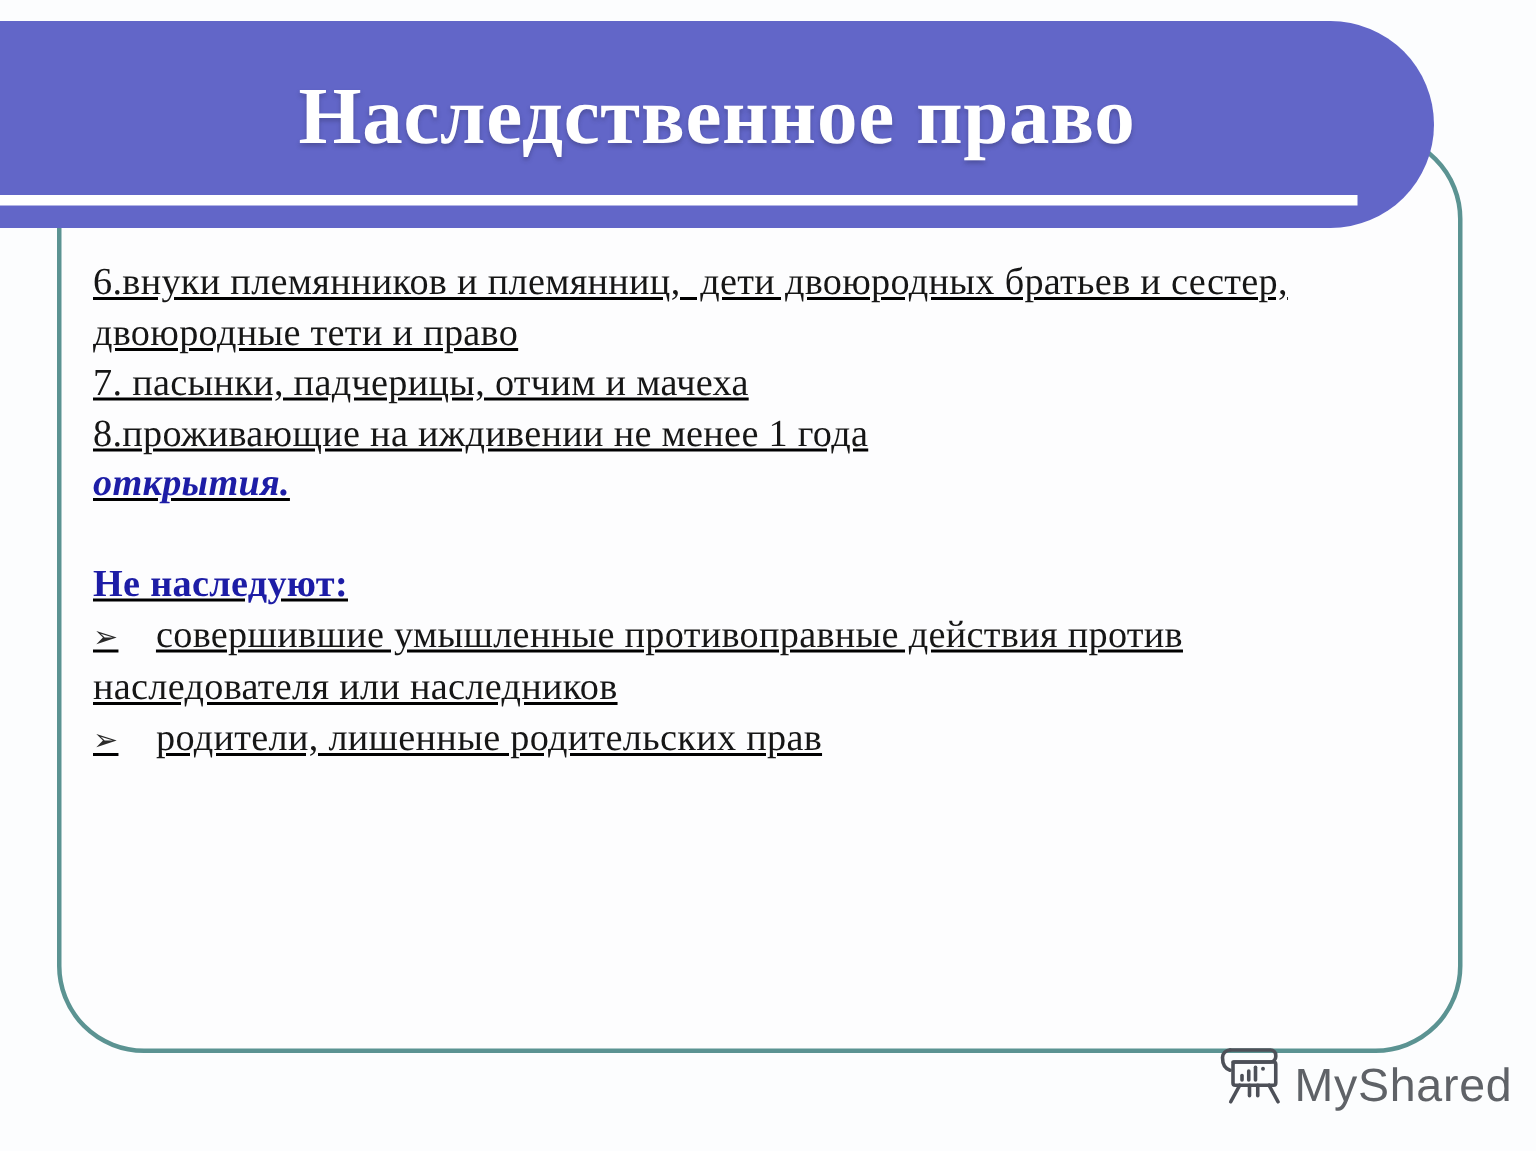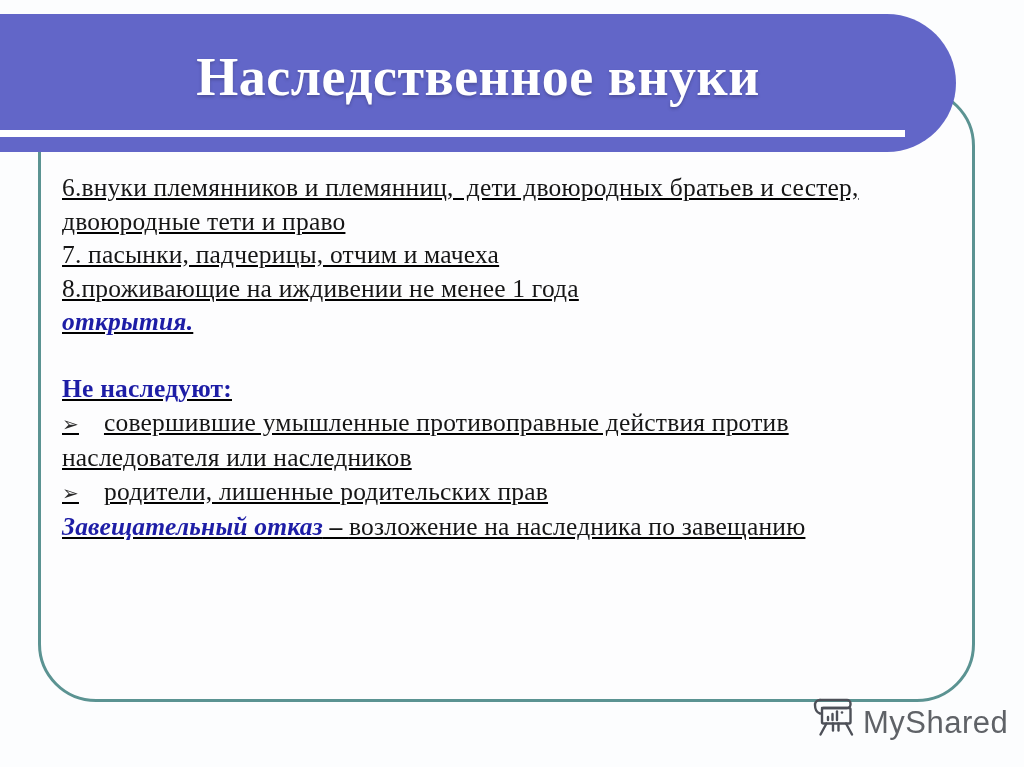--- a/index.html
+++ b/index.html
@@ -98,26 +98,25 @@
       <div class="line"><span class="seg-black">6.внуки племянников и племянниц,  дети двоюродных братьев и сестер,</span></div>
       <div class="line"><span class="seg-black">двоюродные тети и право</span></div>
       <div class="line"><span class="seg-black">7. пасынки, падчерицы, отчим и мачеха</span></div>
       <div class="line"><span class="seg-black">8.проживающие на иждивении не менее 1 года</span></div>
       <div class="line"><span class="seg-blue-bold-italic">открытия.</span></div>
       <div class="line"></div>
       <div class="line"><span class="seg-blue-bold">Не наследуют:</span></div>
       <div class="line"><span class="seg-bullet">➢</span><span class="seg-black">совершившие умышленные противоправные действия против</span></div>
       <div class="line"><span class="seg-black">наследователя или наследников</span></div>
       <div class="line"><span class="seg-bullet">➢</span><span class="seg-black">родители, лишенные родительских прав</span></div>
-      <div class="line"><span class="seg-blue-bold-italic">Завещательный отказ</span><span class="seg-black-bold"> – </span><span class="seg-black">возложение на наследника по завещанию</span></div>
     </div>
   </div>
 
   <div class="header-bar">
-    <div class="header-title">Наследственное внуки</div>
+    <div class="header-title">Наследственное право</div>
     <div class="header-stripe"></div>
   </div>
 
   <div class="watermark">
     <span class="watermark-icon">
       <svg width="46" height="41" viewBox="0 0 46 41" fill="none" stroke="#4d5058" stroke-width="2.4" stroke-linecap="round" stroke-linejoin="round">
         <path d="M10 4 h27 a3.5 3.5 0 0 1 3.5 3.5 v1 a3.5 3.5 0 0 1 -3.5 3.5 h-25"></path>
         <path d="M10 4 a5 5 0 0 0 -5 5 c0 4.5 2 7.5 5 8.5"></path>
         <rect x="12" y="12" width="28.5" height="15.5" rx="1.5"></rect>
         <line x1="18" y1="24" x2="18" y2="21"></line>

